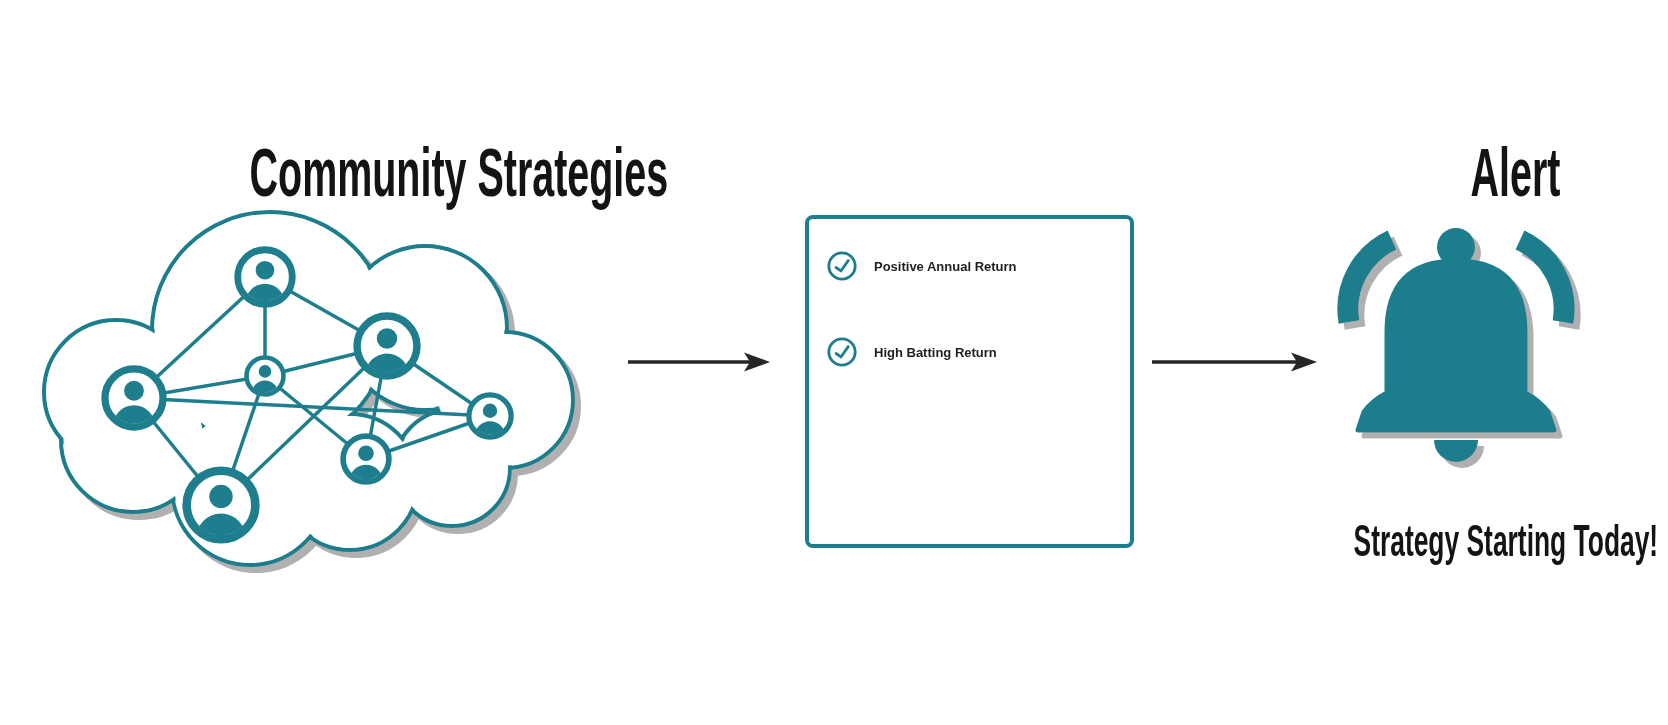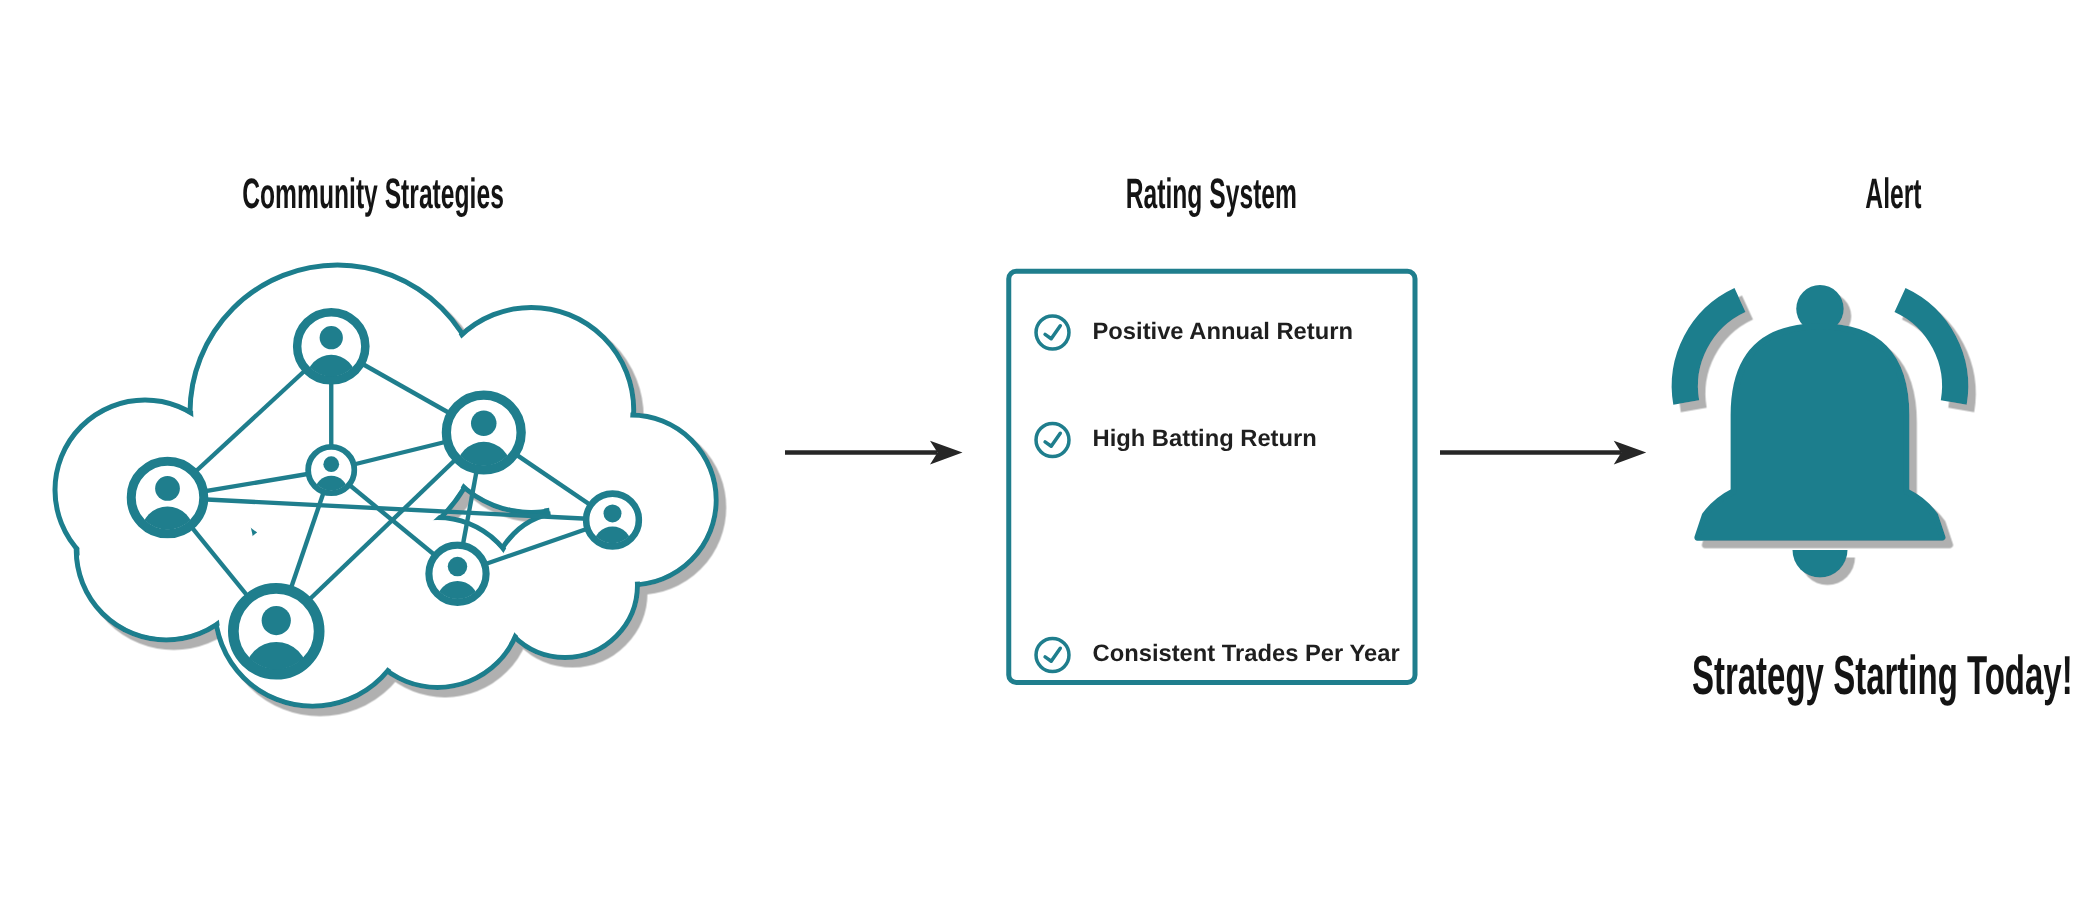--- a/index.html
+++ b/index.html
@@ -2,39 +2,39 @@
 <html><head>
 <meta charset="utf-8">
 <style>
   html,body{margin:0;padding:0;background:#ffffff;}
   .canvas{
     position:relative;width:1668px;height:725px;background:#ffffff;overflow:hidden;
     font-family:"Liberation Sans", sans-serif;
   }
   .title{
     position:absolute;width:400px;text-align:center;
-    font-size:34px;font-weight:bold;color:#141414;line-height:1;white-space:nowrap;
+    font-size:68px;font-weight:bold;color:#141414;line-height:1;white-space:nowrap;
   }
   .title .squeeze{display:inline-block;transform:scaleX(0.58);transform-origin:50% 50%;}
   .caption{
     position:absolute;width:420px;text-align:center;
     font-size:44px;font-weight:bold;color:#141414;line-height:1;white-space:nowrap;
   }
   .caption .squeeze{display:inline-block;transform:scaleX(0.60);transform-origin:50% 50%;}
   .scene{position:absolute;left:0;top:0;}
   .rating-box{
     position:absolute;left:805px;top:215px;width:329px;height:333px;
     box-sizing:border-box;border:4px solid #1F7E8D;border-radius:8px;background:#ffffff;
   }
   .rating-row{
     position:absolute;left:17px;height:32px;display:flex;align-items:center;
   }
   .rating-row .check{width:32px;height:32px;flex:0 0 32px;}
   .rating-row .label{
-    margin-left:16px;font-size:19px;font-weight:bold;color:#1f1f1f;white-space:nowrap;
+    margin-left:16px;font-size:13px;font-weight:bold;color:#1f1f1f;white-space:nowrap;
   }
   .row-1{top:31px;} .row-2{top:117px;} .row-3{top:203px;} .row-4{top:289px;}
 </style>
 </head>
 <body>
 
 <div class="canvas">
 
   <svg class="scene" width="1668" height="725" viewBox="0 0 1668 725">
     <defs>
@@ -115,48 +115,38 @@
       <path fill="#1F7E8D" stroke="#1F7E8D" stroke-width="5" stroke-linejoin="round" d="M 1358 430 L 1364 412 Q 1373 400 1387 393 L 1387 332 Q 1387 261 1456 261 Q 1525 261 1525 332 L 1525 393 Q 1539 400 1548 412 L 1554 430 Z"></path>
       <path fill="#1F7E8D" d="M 1434 440 A 22 22 0 0 0 1478 440 Z"></path>
       <path fill="none" stroke="#1F7E8D" stroke-width="21" d="M 1392 240 A 76 76 0 0 0 1349 322"></path>
       <path fill="none" stroke="#1F7E8D" stroke-width="21" d="M 1520 240 A 76 76 0 0 1 1563 322"></path>
     </g>
   </svg>
 
   <div class="title" style="left:98px;top:138px;">
     <span class="squeeze">Community Strategies</span>
   </div>
-  <div class="title" style="left:769px;top:138px;">
-    <span class="squeeze">Rating System</span>
-  </div>
   <div class="title" style="left:1315px;top:138px;">
     <span class="squeeze">Alert</span>
   </div>
 
   <div class="rating-box">
     <div class="rating-row row-1">
       <svg class="check" viewBox="0 0 34 34">
         <circle cx="17" cy="17" r="14" fill="none" stroke="#1F7E8D" stroke-width="3"></circle>
         <path d="M10.5 17.5 L15 22 L24.5 12.5" fill="none" stroke="#1F7E8D" stroke-width="3" stroke-linecap="round" stroke-linejoin="round" transform="rotate(-10 17 17)"></path>
       </svg>
       <span class="label">Positive Annual Return</span>
     </div>
     <div class="rating-row row-2">
       <svg class="check" viewBox="0 0 34 34">
         <circle cx="17" cy="17" r="14" fill="none" stroke="#1F7E8D" stroke-width="3"></circle>
         <path d="M10.5 17.5 L15 22 L24.5 12.5" fill="none" stroke="#1F7E8D" stroke-width="3" stroke-linecap="round" stroke-linejoin="round" transform="rotate(-10 17 17)"></path>
       </svg>
       <span class="label">High Batting Return</span>
     </div>
-    <div class="rating-row row-4">
-      <svg class="check" viewBox="0 0 34 34">
-        <circle cx="17" cy="17" r="14" fill="none" stroke="#1F7E8D" stroke-width="3"></circle>
-        <path d="M10.5 17.5 L15 22 L24.5 12.5" fill="none" stroke="#1F7E8D" stroke-width="3" stroke-linecap="round" stroke-linejoin="round" transform="rotate(-10 17 17)"></path>
-      </svg>
-      <span class="label">Consistent Trades Per Year</span>
-    </div>
   </div>
 
   <div class="caption" style="left:1252px;top:519px;">
     <span class="squeeze">Strategy Starting Today!</span>
   </div>
 
 </div>
 
 </body></html>

